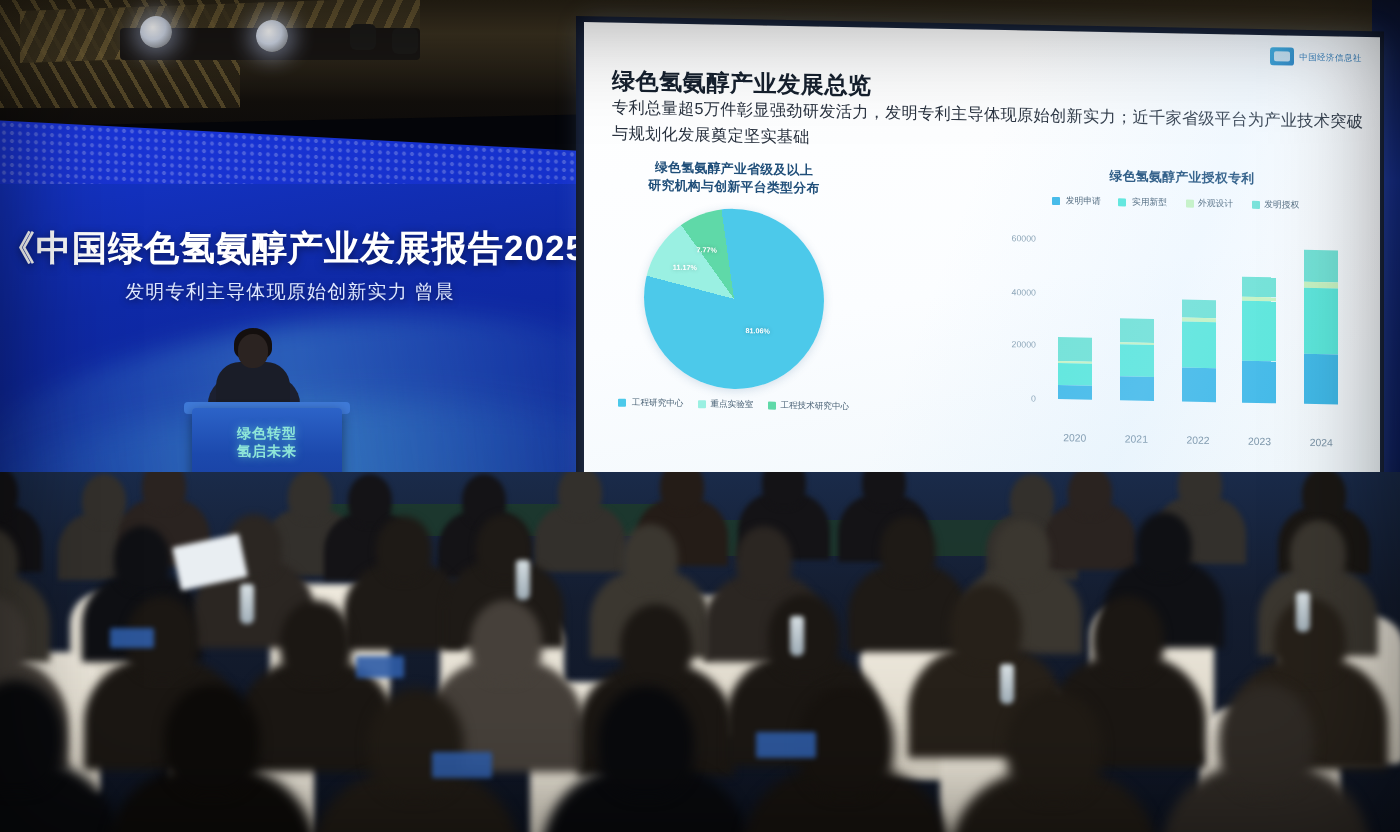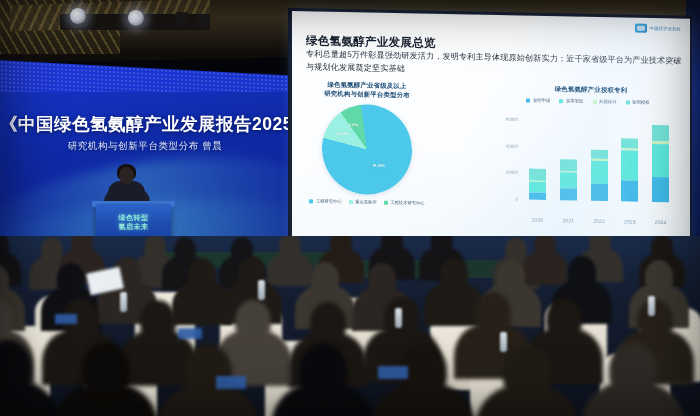--- a/index.html
+++ b/index.html
@@ -182,21 +182,21 @@
     <div class="leddots"></div>
     <div class="ledglow"></div>
   </div>
 
   <div class="backdrop">
     <div class="swoosh"></div>
     <div class="swoosh2"></div>
   </div>
 
   <div class="slide-title-cn">《中国绿色氢氨醇产业发展报告2025》解读</div>
-  <div class="slide-sub-cn">研究机构与创新平台类型分布  曾晨</div>
+  <div class="slide-sub-cn">发明专利主导体现原始创新实力  曾晨</div>
 
   <div class="floor"></div>
 
   <div class="speaker-shoulder"></div>
   <div class="speaker-body"></div>
   <div class="speaker-hair"></div>
   <div class="speaker-head"></div>
 
   <div class="podium-top"></div>
   <div class="podium">

